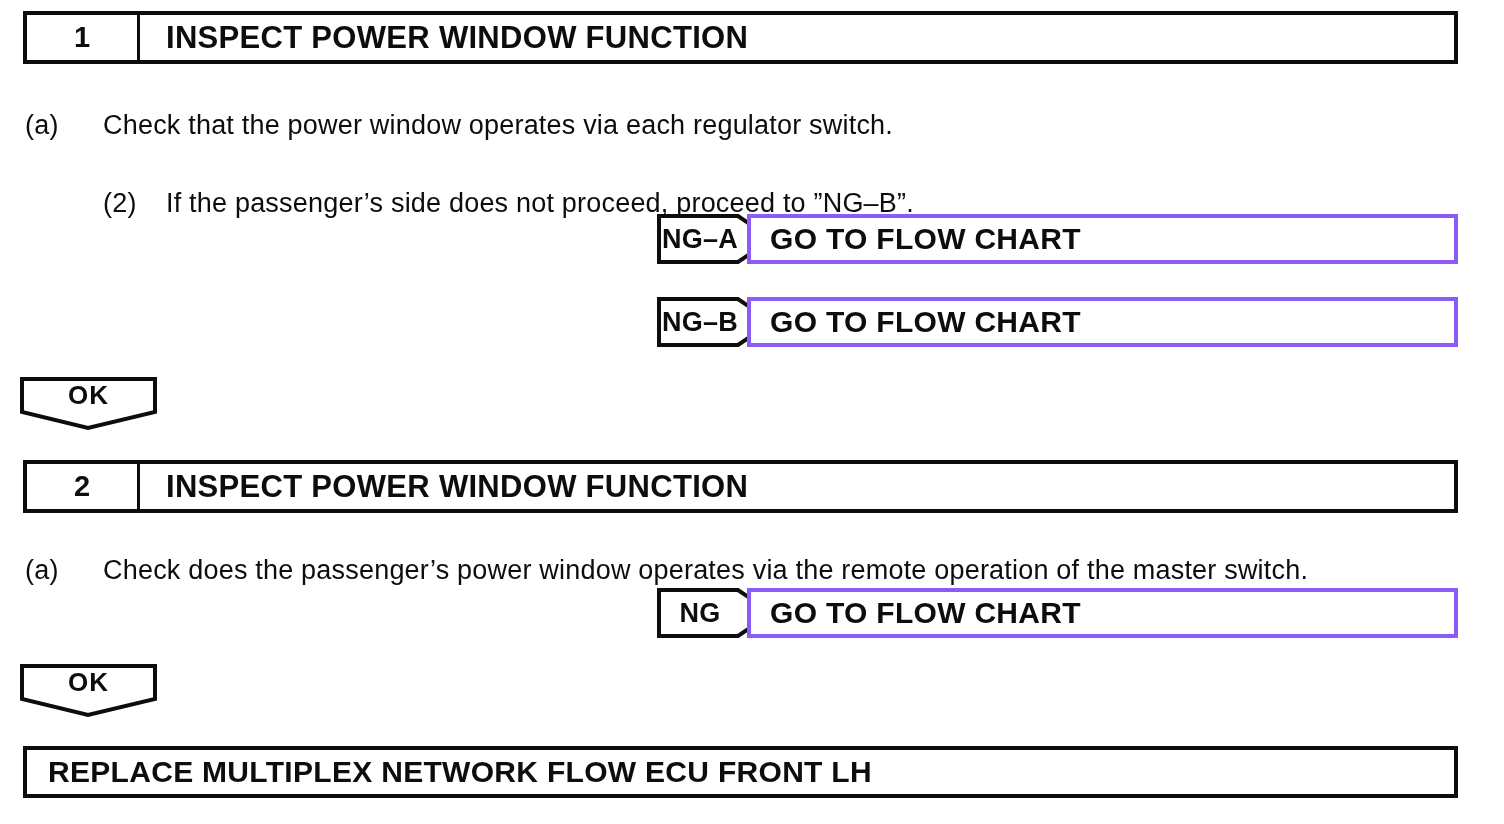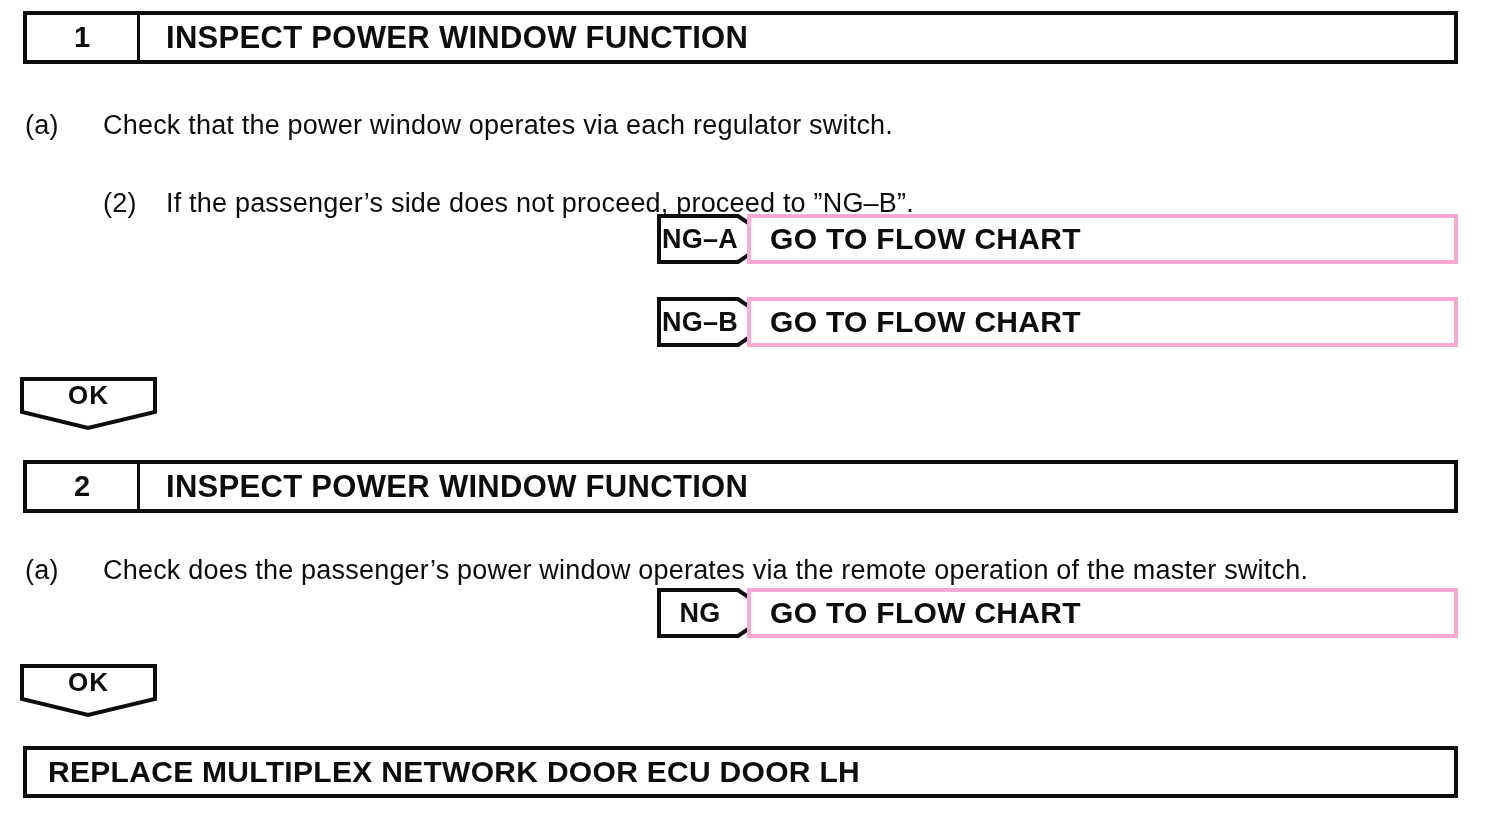--- a/index.html
+++ b/index.html
@@ -83,21 +83,21 @@
     font-size: 27px;
     letter-spacing: 0.3px;
   }
 
   
   .action-box {
     position: absolute;
     left: 747px;
     width: 711px;
     height: 50px;
-    border: 4px solid #f9a8d4;
+    border: 4px solid #8b5cf6;
     box-sizing: border-box;
     display: flex;
     align-items: center;
     padding-left: 19px;
     font-weight: bold;
     font-size: 30px;
     letter-spacing: 0.3px;
     background: #ffffff;
     white-space: nowrap;
   }
@@ -208,16 +208,16 @@
   </div>
 
   <div class="ok-banner" style="top:664px;">
     <svg width="137" height="55" viewBox="0 0 137 55">
       <polygon class="shape" points="2,2 135,2 135,35 68,51 2,35"></polygon>
     </svg>
     <span class="ok-text">OK</span>
   </div>
 
   <div class="final-box">
-    <span>REPLACE MULTIPLEX NETWORK DOOR ECU DOOR LH</span>
+    <span>REPLACE MULTIPLEX NETWORK FLOW ECU FRONT LH</span>
   </div>
 
 </div>
 
 </body></html>

